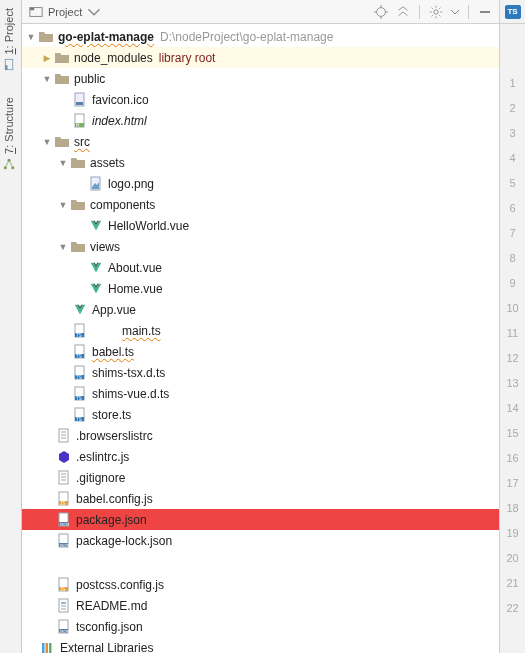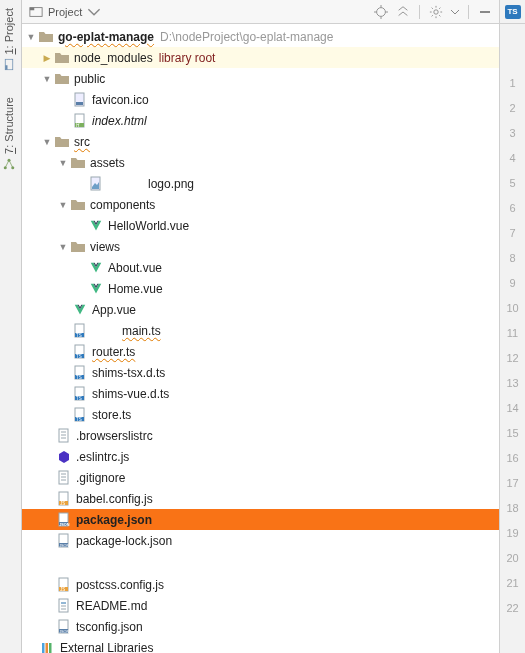--- a/index.html
+++ b/index.html
@@ -17,21 +17,21 @@
 .sel-label { font-size: 11px; color: #555; }
 .tree { flex: 1; overflow: auto; background: #fff; padding-top: 2px; }
 .node { display: flex; align-items: center; height: 21px; padding-right: 4px; white-space: nowrap; cursor: pointer; }
 .arrow { width: 10px; display: inline-flex; justify-content: center; color: #888; font-size: 9px; margin-right: 2px; }
 .icon { width: 16px; height: 16px; display: inline-flex; align-items: center; justify-content: center; margin-right: 4px; flex-shrink: 0; }
 .label { color: #222; }
 .label.bold { font-weight: bold; }
 .wavy { text-decoration: underline wavy #e07a00; text-decoration-thickness: 1px; text-underline-offset: 2px; }
 .hint { color: #999; margin-left: 6px; }
 .highlight { background: #fffbe6; }
-.selected { background: #f97316; font-weight: bold; }
+.selected { background: #ef4444; }
 .gutter { position: absolute; right: 0; top: 0; width: 26px; height: 653px; background: #f2f2f2; border-left: 1px solid #d0d0d0; }
 .gutter-top { height: 24px; border-bottom: 1px solid #d0d0d0; display: flex; align-items: center; justify-content: center; }
 .ts-badge { width: 16px; height: 14px; background: #2e79bd; color: #fff; font-size: 8px; font-weight: bold; display: flex; align-items: center; justify-content: center; border-radius: 2px; }
 .line-nums { padding-top: 46px; }
 .line-num { height: 25px; display: flex; align-items: center; justify-content: center; font-size: 11px; color: #aaa; }
 .folder-icon svg { fill: #b6a98c; }
 .vue-icon { font-size: 13px; }
 .sep { width: 1px; height: 14px; background: #ccc; margin: 0 2px; }
 </style>
 </head>
@@ -168,21 +168,21 @@
     </div>
     <div class="node" style="padding-left:36px;">
       <span class="arrow">▼</span>
       <span class="icon folder-icon">
           <svg viewBox="0 0 16 16">
             <path d="M1 3h5l1.5 2H15v8H1z"></path>
           </svg>
         </span>
       <span class="label">assets</span>
     </div>
-    <div class="node" style="padding-left:66px;gap:40px;">
+    <div class="node" style="padding-left:66px;">
       <span class="icon">
           <svg viewBox="0 0 16 16">
             <rect x="3" y="1" width="9" height="13" fill="#eef" stroke="#9aa7b0"></rect>
             <path d="M4 11 L7 7 L9 9 L11 6 V13 H4z" fill="#6f9fc7"></path>
           </svg>
         </span>
       <span class="label">logo.png</span>
     </div>
     <div class="node" style="padding-left:36px;">
       <span class="arrow">▼</span>
@@ -249,21 +249,21 @@
       <span class="label wavy">main.ts</span>
     </div>
     <div class="node" style="padding-left:50px;">
       <span class="icon">
           <svg viewBox="0 0 16 16">
             <rect x="3" y="1" width="9" height="13" fill="#fff" stroke="#9aa7b0"></rect>
             <rect x="3" y="10" width="9" height="4" fill="#2e79bd"></rect>
             <text x="4" y="13.5" font-size="4.5" fill="#fff">TS</text>
           </svg>
         </span>
-      <span class="label wavy">router.ts</span>
+      <span class="label wavy">babel.ts</span>
     </div>
     <div class="node" style="padding-left:50px;">
       <span class="icon">
           <svg viewBox="0 0 16 16">
             <rect x="3" y="1" width="9" height="13" fill="#fff" stroke="#9aa7b0"></rect>
             <rect x="3" y="10" width="9" height="4" fill="#2e79bd"></rect>
             <text x="4" y="13.5" font-size="4.5" fill="#fff">TS</text>
           </svg>
         </span>
       <span class="label">shims-tsx.d.ts</span>

